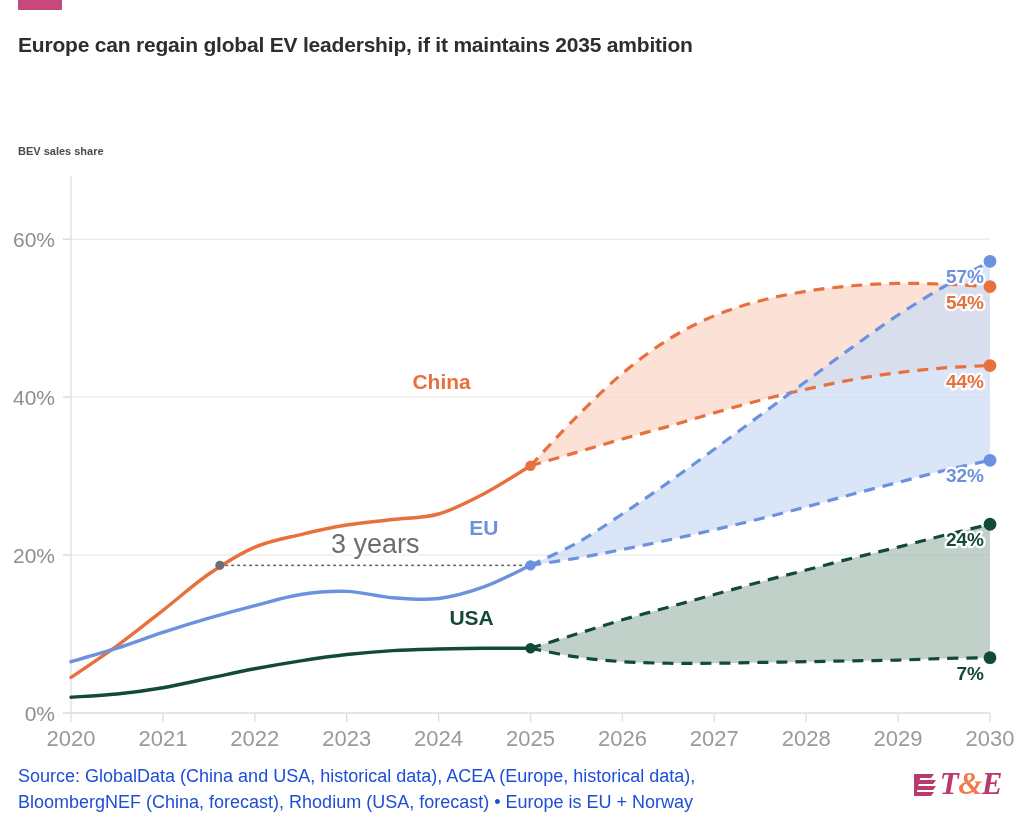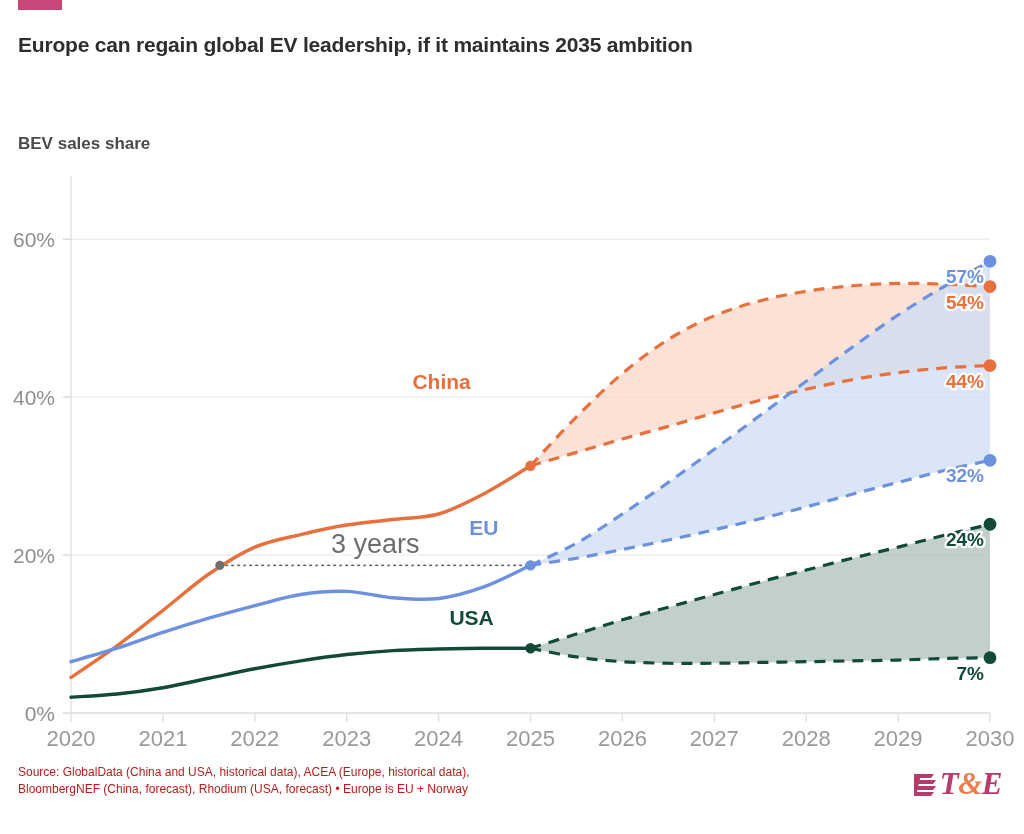--- a/index.html
+++ b/index.html
@@ -24,38 +24,38 @@
     left: 18px; top: 18px;
     width: 900px;
     font-size: 21px;
     font-weight: bold;
     line-height: 1.22;
     letter-spacing: -0.2px;
     color: #2e2e2e;
   }
   #subtitle {
     position: absolute;
-    left: 18px; top: 134px;
-    font-size: 17px;
+    left: 18px; top: 145px;
+    font-size: 11px;
     font-weight: bold;
     color: #4a4a4a;
   }
   #chart-area {
     position: absolute;
     left: 0; top: 160px;
     width: 1024px; height: 595px;
   }
   #chart-svg { display: block; }
   #footer {
     position: absolute;
     left: 18px; top: 764px;
     width: 790px;
-    font-size: 12px;
+    font-size: 18px;
     line-height: 1.42;
-    color: #b91c1c;
+    color: #1d4ed8;
   }
   #footer div { white-space: nowrap; }
   #logo {
     position: absolute;
     right: 22px; top: 768px;
     display: flex; align-items: center; gap: 2px;
   }
   #logo-mark { display: block; }
   #logo-text {
     font-family: "Liberation Serif", serif;

